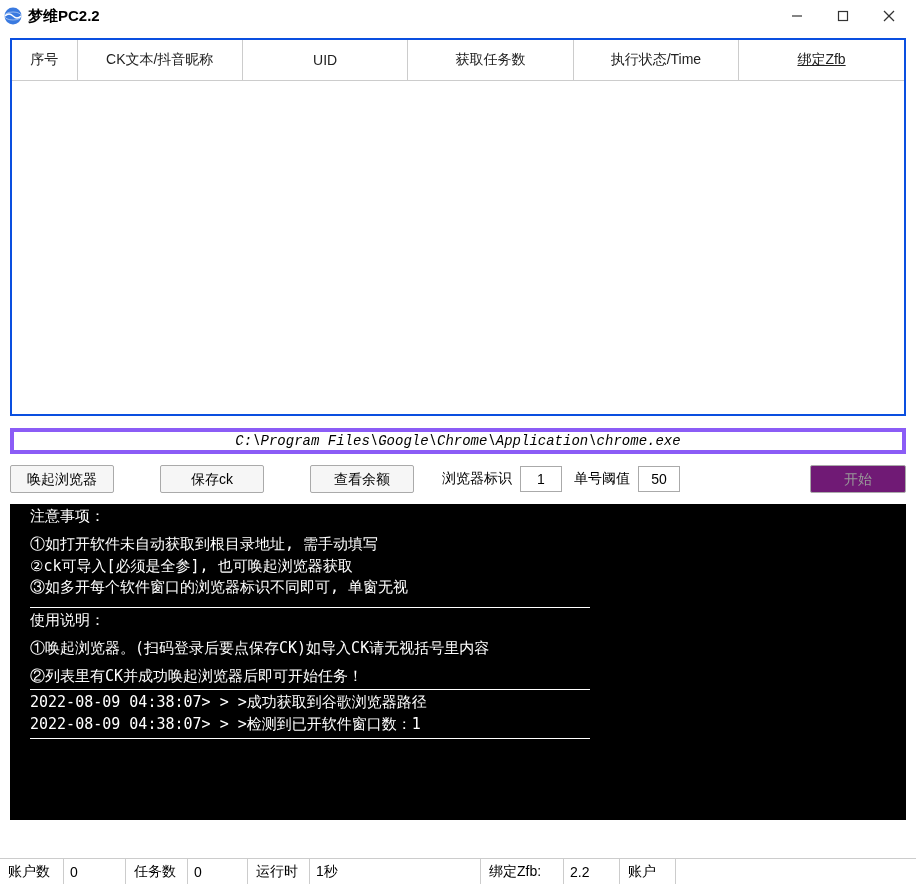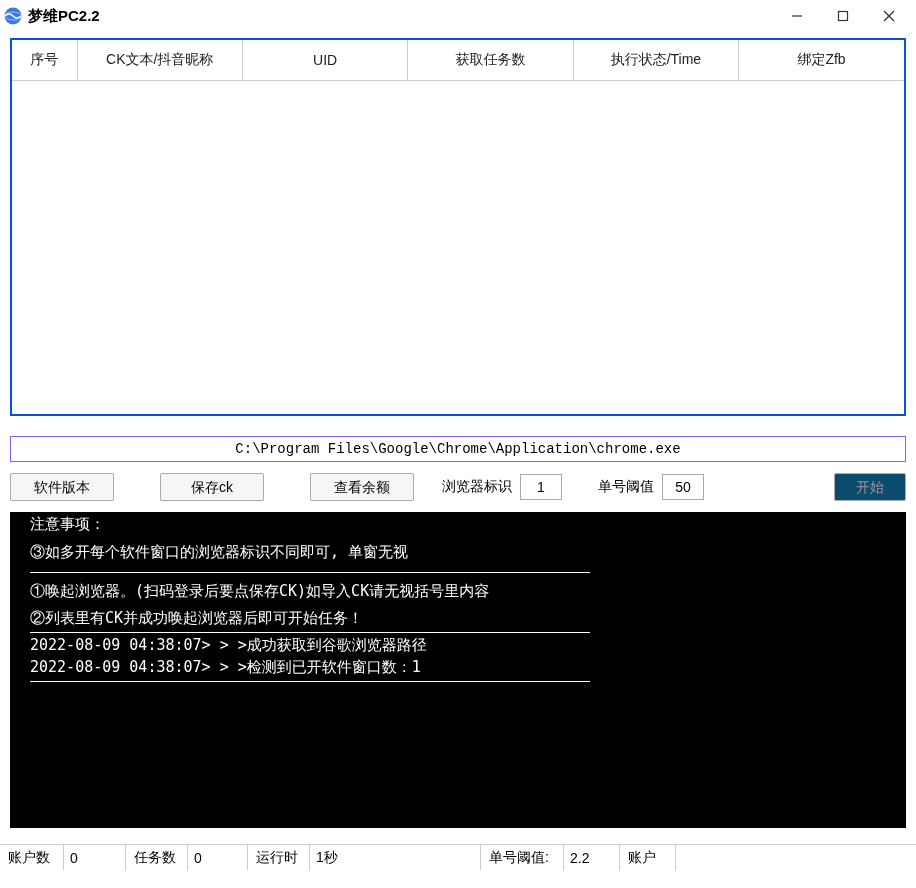--- a/index.html
+++ b/index.html
@@ -60,30 +60,31 @@
   thead th {
     border-right: 1px solid #ccc;
     border-bottom: 1px solid #ccc;
     height: 40px;
     font-weight: normal;
     font-size: 14px;
     color: #222;
     text-align: center;
   }
   thead th:first-child { width: 65px; }
-  thead th:last-child { border-right: none; }
+  thead th:last-child { border-right: none; text-decoration: underline; }
   .path-row {
-    margin-top: 20px;
-    border: 1px solid #8b5cf6;
+    margin-top: 12px;
+    border: 4px solid #8b5cf6;
     height: 26px;
     display: flex;
     align-items: center;
     justify-content: center;
     font-family: "Courier New", monospace;
     font-size: 14px;
+    font-style: italic;
   }
   .action-row {
     margin-top: 10px;
     display: flex;
     align-items: center;
     gap: 4px;
     height: 30px;
   }
   .btn {
     border: 1px solid #aaa;
@@ -93,23 +94,23 @@
     text-align: center;
     line-height: 26px;
     font-size: 14px;
     cursor: pointer;
     border-radius: 2px;
   }
   .btn.wake { width: 104px; margin-right: 42px;}
   .btn.save { width: 104px; margin-right: 42px;}
   .btn.check { width: 104px; margin-right: 20px;}
   .btn.start {
-    width: 72px;
+    width: 96px;
     margin-left: auto;
-    background: #0c4a6e;
+    background: #701a75;
     color: #999;
     cursor: default;
   }
   .lbl {
     font-size: 14px;
     margin-left: 4px;
     margin-right: 4px;
   }
   .num-input {
     width: 42px;
@@ -131,21 +132,21 @@
   }
   .console .hr {
     border-bottom: 1px solid #fff;
     width: 560px;
     margin: 2px 0;
   }
   .console .line { white-space: pre; }
   .statusbar {
     position: absolute;
     left: 0;
-    bottom: 18px;
+    bottom: 4px;
     width: 916px;
     height: 26px;
     display: flex;
     align-items: center;
     border-top: 1px solid #ccc;
     font-size: 14px;
     background: #fff;
   }
   .statusbar .cell {
     border-right: 1px solid #ccc;
@@ -202,50 +203,53 @@
           <th>绑定Zfb</th>
         </tr>
       </thead>
       <tbody></tbody>
     </table>
   </div>
 
   <div class="path-row">C:\Program Files\Google\Chrome\Application\chrome.exe</div>
 
   <div class="action-row">
-    <div class="btn wake">软件版本</div>
+    <div class="btn wake">唤起浏览器</div>
     <div class="btn save">保存ck</div>
     <div class="btn check">查看余额</div>
     <span class="lbl">浏览器标识</span>
     <input class="num-input" value="1" style="">
-    <span class="lbl" style="margin-left:32px">单号阈值</span>
+    <span class="lbl" style="margin-left:8px">单号阈值</span>
     <input class="num-input" value="50" style="">
     <div class="btn start">开始</div>
   </div>
 
   <div class="console">
     <div class="line">注意事项：</div>
     <div style="height:6px"></div>
+    <div class="line">①如打开软件未自动获取到根目录地址, 需手动填写</div>
+    <div class="line">②ck可导入[必须是全参], 也可唤起浏览器获取</div>
     <div class="line">③如多开每个软件窗口的浏览器标识不同即可, 单窗无视</div>
     <div style="height:6px"></div>
     <div class="hr"></div>
+    <div class="line">使用说明：</div>
     <div style="height:6px"></div>
     <div class="line">①唤起浏览器。(扫码登录后要点保存CK)如导入CK请无视括号里内容</div>
     <div style="height:6px"></div>
     <div class="line">②列表里有CK并成功唤起浏览器后即可开始任务！</div>
     <div class="hr"></div>
     <div class="line">2022-08-09 04:38:07&gt; &gt; &gt;成功获取到谷歌浏览器路径</div>
     <div class="line">2022-08-09 04:38:07&gt; &gt; &gt;检测到已开软件窗口数：1</div>
     <div class="hr"></div>
   </div>
 </div>
 
 <div class="statusbar">
   <div class="cell" style="width:64px">账户数</div>
   <div class="cell val" style="width:62px">0</div>
   <div class="cell" style="width:62px">任务数</div>
   <div class="cell val" style="width:60px">0</div>
   <div class="cell" style="width:62px">运行时</div>
   <div class="cell val" style="width:170px;border-right:none">1秒</div>
-  <div class="cell" style="width:84px;border-left:1px solid #ccc">单号阈值:</div>
+  <div class="cell" style="width:84px;border-left:1px solid #ccc">绑定Zfb:</div>
   <div class="cell val" style="width:56px">2.2</div>
   <div class="cell" style="width:56px">账户</div>
 </div>
 
 </body></html>

